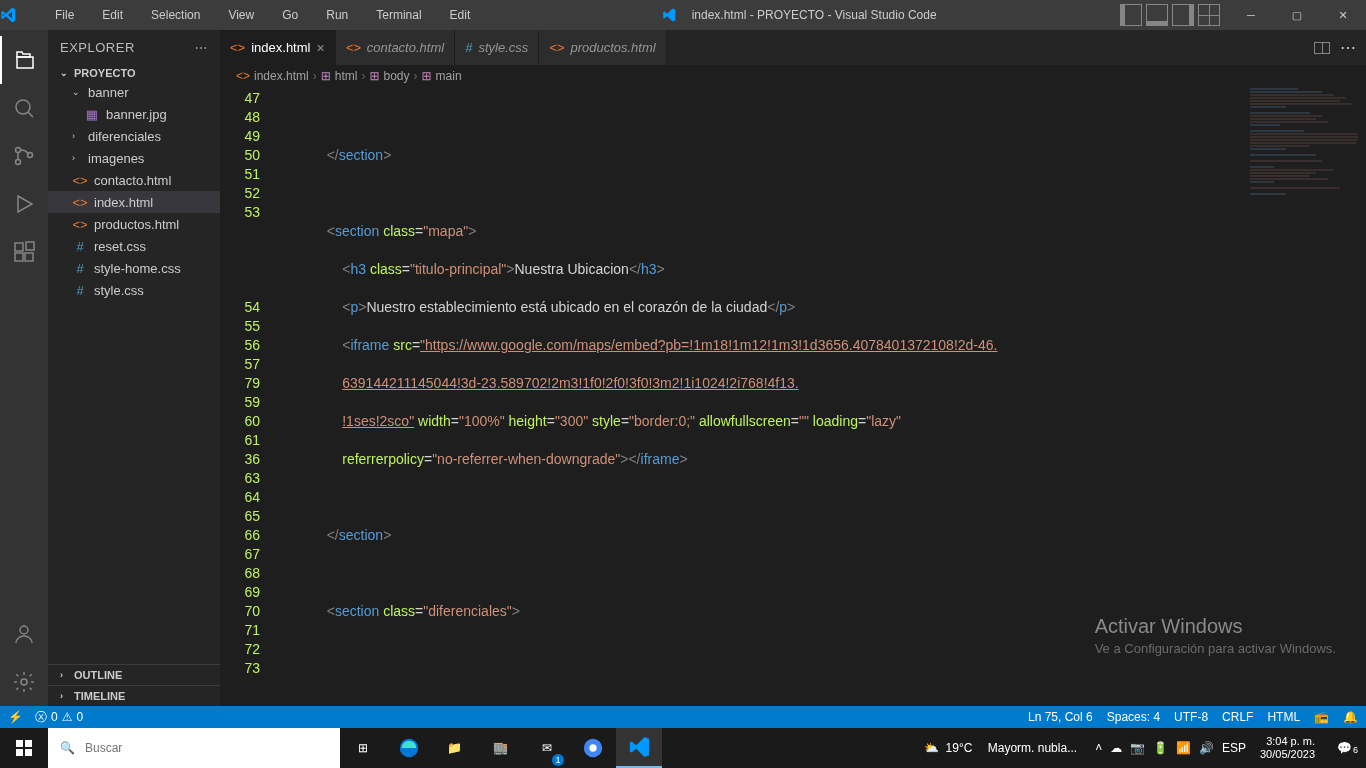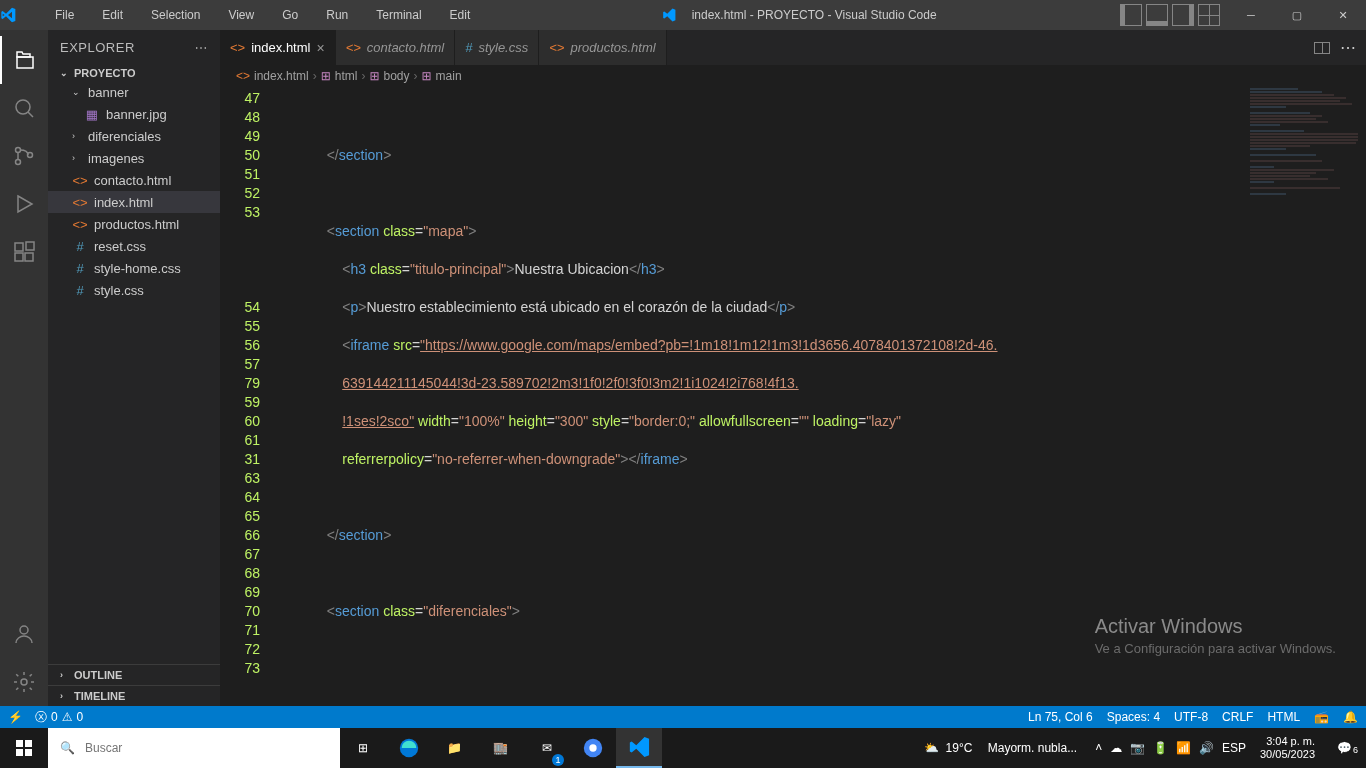--- a/index.html
+++ b/index.html
@@ -285,21 +285,21 @@
           <div></div>
           <div></div>
           <div>54</div>
           <div>55</div>
           <div>56</div>
           <div>57</div>
           <div>79</div>
           <div>59</div>
           <div>60</div>
           <div>61</div>
-          <div>31</div>
+          <div>36</div>
           <div>63</div>
           <div>64</div>
           <div>65</div>
           <div>66</div>
           <div>67</div>
           <div>68</div>
           <div>69</div>
           <div>70</div>
           <div>71</div>
           <div>72</div>

